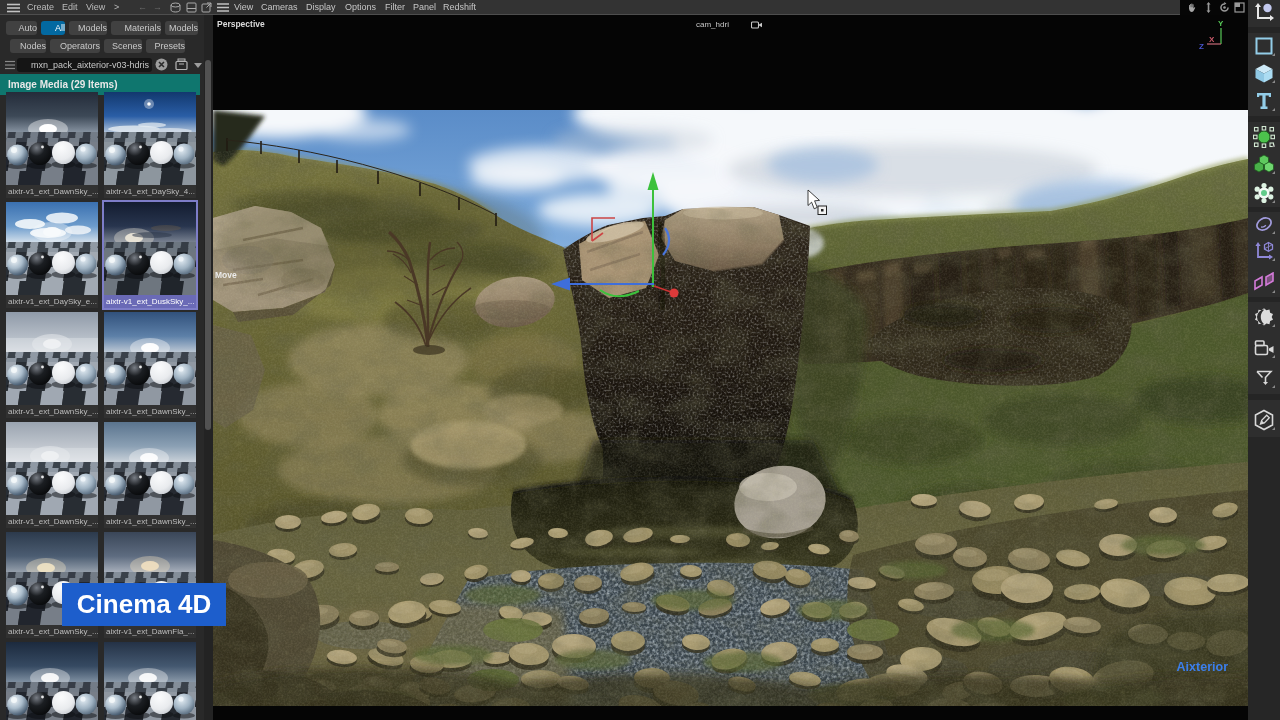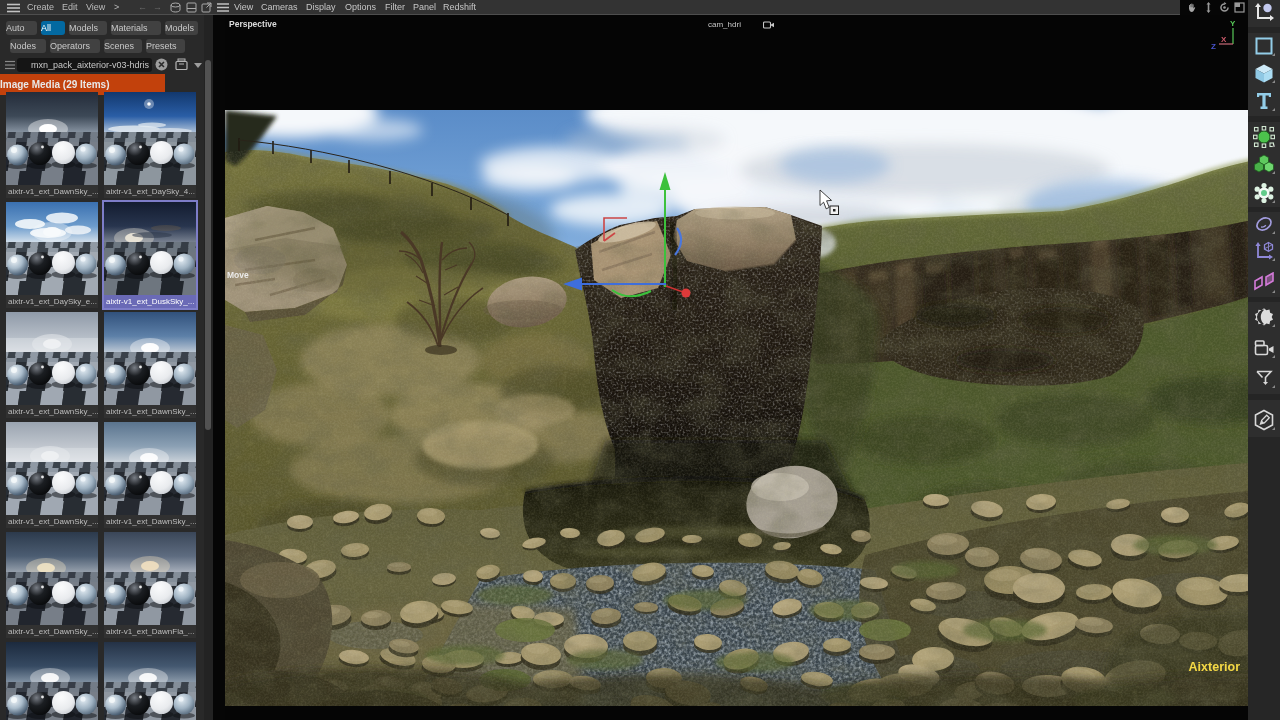--- a/index.html
+++ b/index.html
@@ -1,35 +1,35 @@
 <!DOCTYPE html>
 <html><head><meta charset="utf-8">
 <style>
 *{margin:0;padding:0;box-sizing:border-box}
 html,body{width:1280px;height:720px;overflow:hidden;background:#000;font-family:"Liberation Sans",sans-serif}
 #page{position:relative;width:1280px;height:720px;background:#060606}
 #topbar{position:absolute;left:0;top:0;width:1180px;height:15px;background:#333333;border-bottom:1px solid #4e4e4e;color:#bcbcbc;font-size:9px}
 .tb{position:absolute;top:2px;white-space:nowrap}
 #leftpanel{position:absolute;left:0;top:15px;width:204px;height:705px;background:#292929;overflow:hidden}
-.btn{position:absolute;background:#414141;border-radius:3px;color:#c9c9c9;font-size:9px;text-align:left;height:14px;line-height:14px}
+.btn{position:absolute;background:#414141;border-radius:3px;color:#c9c9c9;font-size:9px;text-align:right;height:14px;line-height:14px}
 .btn.sel{background:#0369a1;color:#fff}
 #searchfield{position:absolute;left:17px;top:43px;width:135px;height:14px;background:#151515;border-radius:3px;color:#c8c8c8;font-size:9px;line-height:14px;padding-left:14px}
-#imghdr{position:absolute;left:0;top:59px;width:165px;height:21px;background:#c2410c;color:#e8e8e8;font-weight:bold;font-size:10px;line-height:21px;}
+#imghdr{position:absolute;left:0;top:59px;width:200px;height:21px;background:#0f766e;color:#e8e8e8;font-weight:bold;font-size:10px;line-height:21px;padding-left:8px}
 #grid{position:absolute;left:0;top:77px;width:204px;height:628px}
 .cell{position:absolute;width:92px}
 .cell svg{display:block}
 .clab{width:92px;height:13px;background:#313131;color:#bdbdbd;font-size:8px;line-height:13px;padding-left:2px;overflow:hidden;white-space:nowrap}
 .cell.sel{outline:2px solid #7d7dc8;outline-offset:0}
 .cell.sel .clab{background:#6a6ab6;color:#fff}
 #scrollbar{position:absolute;left:204px;top:15px;width:9px;height:705px;background:#232323}
 #sthumb{position:absolute;left:205px;top:60px;width:6px;height:370px;background:#525252;border-radius:3px}
-#viewport{position:absolute;left:225px;top:15px;width:1035px;height:705px;background:#050505}
+#viewport{position:absolute;left:213px;top:15px;width:1035px;height:705px;background:#050505}
 #persp{position:absolute;left:4px;top:4px;color:#dcdcdc;font-size:8.5px;font-weight:bold}
 #camlbl{position:absolute;left:483px;top:5px;color:#c8c8c8;font-size:8px}
-#aix{position:absolute;right:20px;top:645px;color:#fde047;font-size:12.5px;font-weight:bold;opacity:.95}
+#aix{position:absolute;right:20px;top:645px;color:#3b82f6;font-size:12.5px;font-weight:bold;opacity:.95}
 #toolbar{position:absolute;left:1248px;top:0;width:32px;height:720px;background:#2e2e2e}
 #badge1{position:absolute;left:62px;top:583px;width:164px;height:43px;background:#1d5ecc;color:#fff;font-weight:bold;font-size:26px;text-align:center;line-height:43px}
 #badge2{position:absolute;left:64px;top:635px;width:181px;height:54px;background:#f1f1f1;color:#151c28;font-weight:bold;font-size:32px;text-align:center;line-height:54px}
 .navico{position:absolute;top:2px}
 </style></head>
 <body>
 <div id="page">
 
 <div id="topbar">
   <svg class="navico" style="left:7px;top:3px" width="13" height="10">
@@ -1547,14 +1547,15 @@
         <polygon points="19,21 22,21 22,18" fill="#8a8a8a"></polygon>
       </svg>
       <svg style="position:absolute;left:5px;top:409px" width="22" height="22" viewBox="0 0 22 22">
         <polygon points="11,1.5 19.5,6 19.5,16 11,20.5 2.5,16 2.5,6" fill="none" stroke="#d8d8d8" stroke-width="1.6"></polygon>
         <path d="M7.5 15l1.2-3.6 5-5.2 2.6 2.5-5 5.2z" fill="none" stroke="#d8d8d8" stroke-width="1.3"></path>
         <path d="M7.5 15l1.2-3.6 2.4 2.4z" fill="#d8d8d8"></path>
         <polygon points="19,21 22,21 22,18" fill="#8a8a8a"></polygon>
       </svg>
     </div>
 
+<div id="badge1">Cinema 4D</div>
 
 </div>
 
 </body></html>

